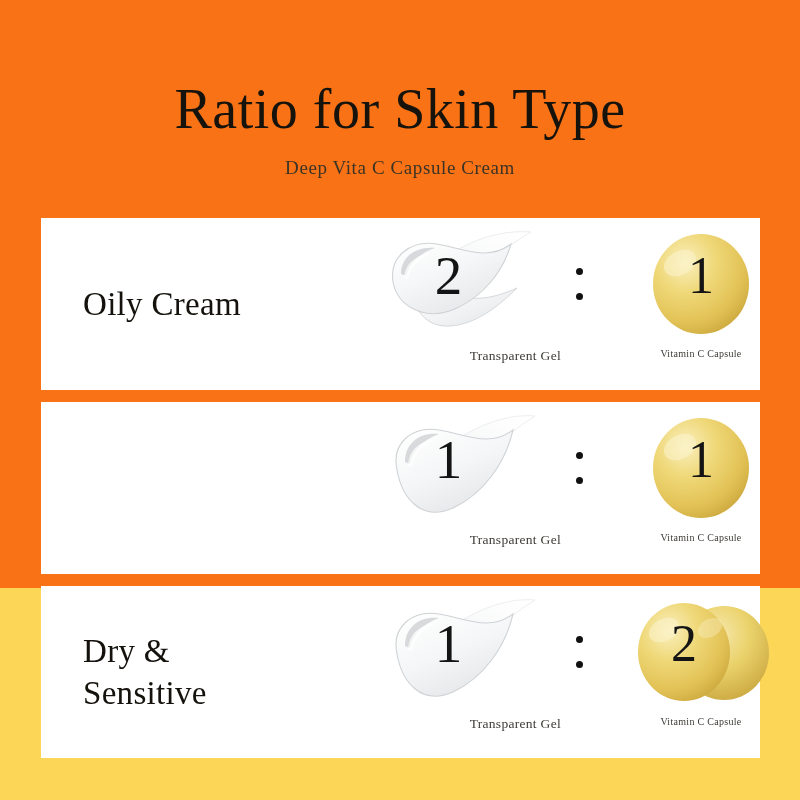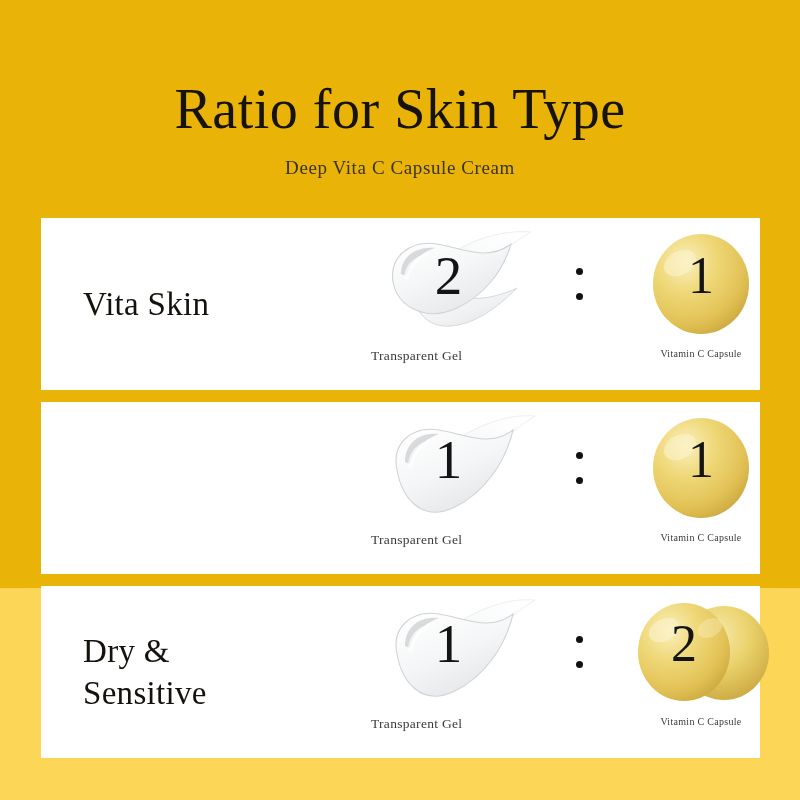--- a/index.html
+++ b/index.html
@@ -12,21 +12,21 @@
     overflow: hidden;
     background: #FCD757;
     font-family: "Liberation Serif", "DejaVu Serif", serif;
     -webkit-font-smoothing: antialiased;
   }
 
   #poster {
     position: relative;
     width: 800px;
     height: 588px;
-    background: #eab308;
+    background: #f97316;
     box-sizing: border-box;
     padding-left: 16px;
   }
 
   
   .header {
     position: absolute;
     left: 0;
     top: 80px;
     width: 800px;
@@ -115,21 +115,21 @@
     font-family: "Liberation Serif", "DejaVu Serif", serif;
     font-size: 52px;
     line-height: 1;
     color: #141414;
   }
   .item-caption {
     position: absolute;
     left: 0;
     top: 118px;
     width: 190px;
-    text-align: left;
+    text-align: right;
     font-family: "Liberation Serif", "DejaVu Serif", serif;
     font-size: 13.5px;
     color: #3d3a36;
     letter-spacing: 0.3px;
   }
 
   
   .ratio-colon {
     position: absolute;
     left: 530px;
@@ -181,21 +181,21 @@
 <div id="poster">
 
   <div class="header">
     <h1 class="title">Ratio for Skin Type</h1>
     <div class="subtitle">Deep Vita C Capsule Cream</div>
   </div>
 
   <div class="cards">
 
     <div class="card">
-      <div class="skin-label">Vita Skin</div>
+      <div class="skin-label">Oily Cream</div>
 
       <div class="gel-col">
         <svg class="gel-art" viewBox="0 0 190 112">
           <defs>
             <linearGradient id="g1a" x1="0" y1="0" x2="0.7" y2="1">
               <stop offset="0" stop-color="#ffffff"></stop>
               <stop offset="0.45" stop-color="#f6f7f8"></stop>
               <stop offset="1" stop-color="#e4e6e8"></stop>
             </linearGradient>
             <linearGradient id="g1b" x1="0" y1="0" x2="1" y2="1">

